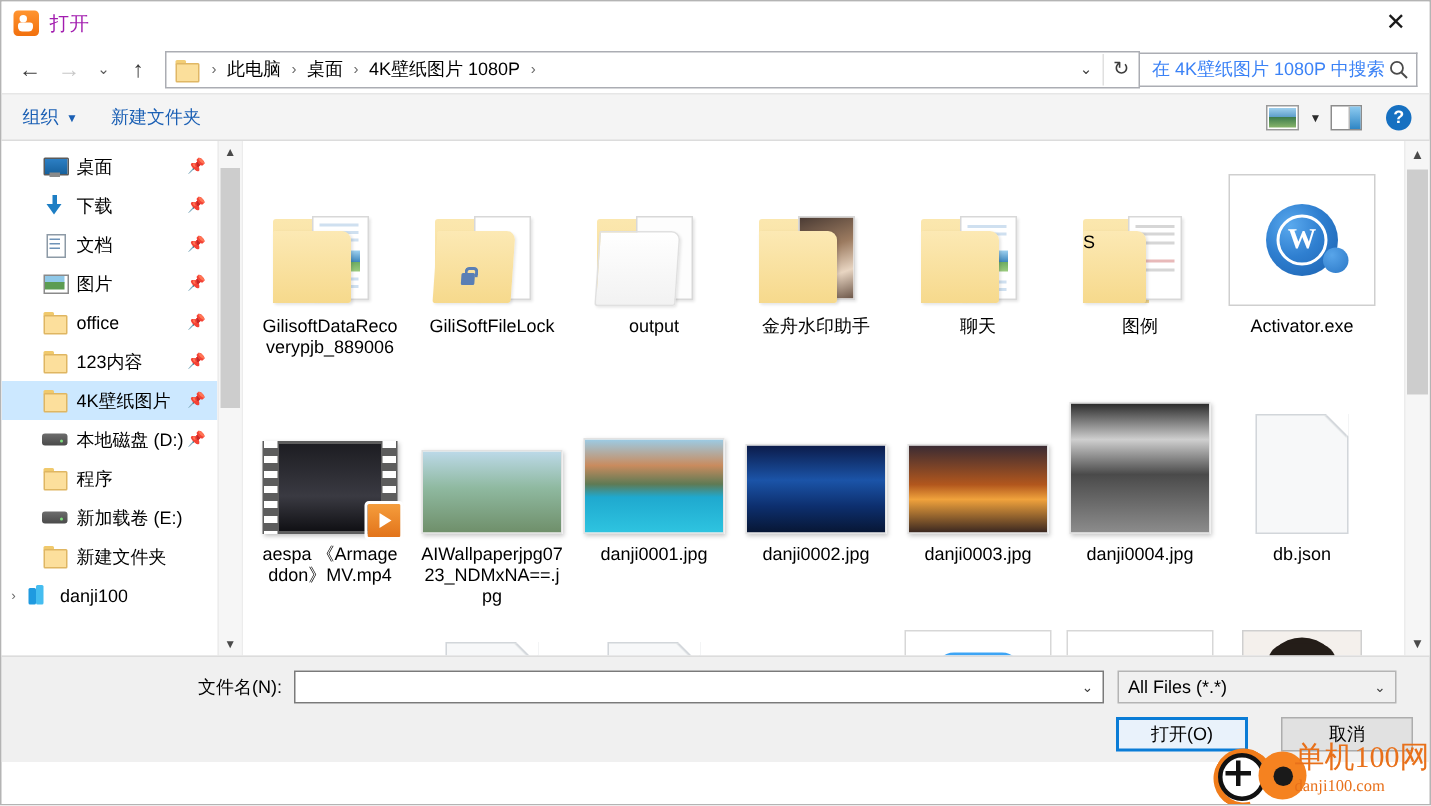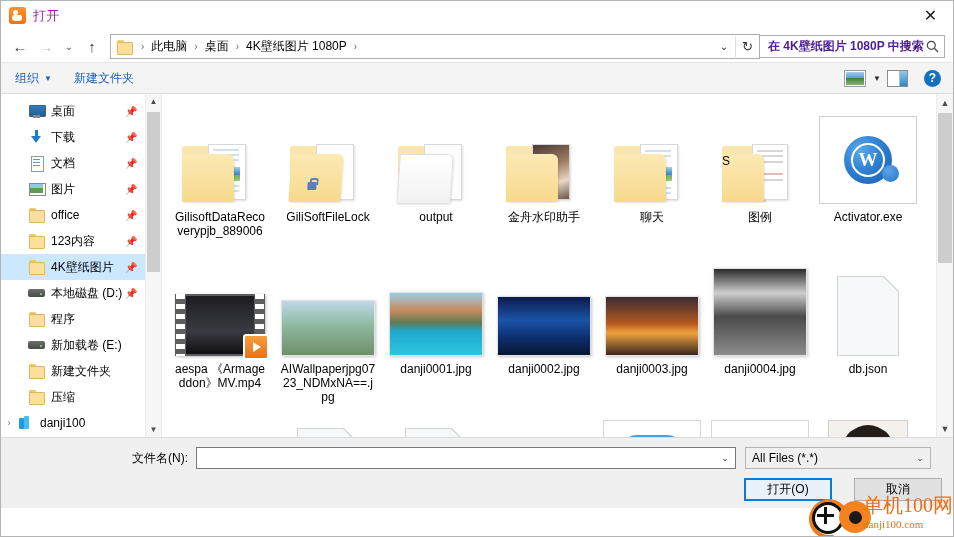--- a/index.html
+++ b/index.html
@@ -151,24 +151,23 @@
     border-left: none;
     background: #ffffff;
     display: flex;
     align-items: center;
     padding: 0 4px 0 8px;
     box-sizing: border-box;
   }
   .search-text {
     flex: 1 1 auto;
     font-size: 12px;
-    color: #4c1d95;
+    color: #3b82f6;
     white-space: nowrap;
     overflow: hidden;
-    font-weight: bold;
   }
   .search-icon {
     width: 16px;
     display: flex; align-items: center; justify-content: center;
     color: #4a4a4a; font-size: 12px;
   }
 
   
   .toolbar {
     height: 30px;
@@ -841,28 +840,20 @@
 
       <div class="tree-row indent1">
         <div class="tw"></div>
         <div class="t-icon ic-folder">
             <div class="tab"></div>
             <div class="body"></div>
           </div>
         <div class="t-label">新建文件夹</div>
       </div>
 
-      <div class="tree-row indent1">
-        <div class="tw"></div>
-        <div class="t-icon ic-folder">
-            <div class="tab"></div>
-            <div class="body"></div>
-          </div>
-        <div class="t-label">压缩</div>
-      </div>
 
       <div class="tree-row">
         <div class="tw">›</div>
         <div class="t-icon ic-cloud">
             <div class="a"></div>
             <div class="b"></div>
           </div>
         <div class="t-label">danji100</div>
       </div>
 

